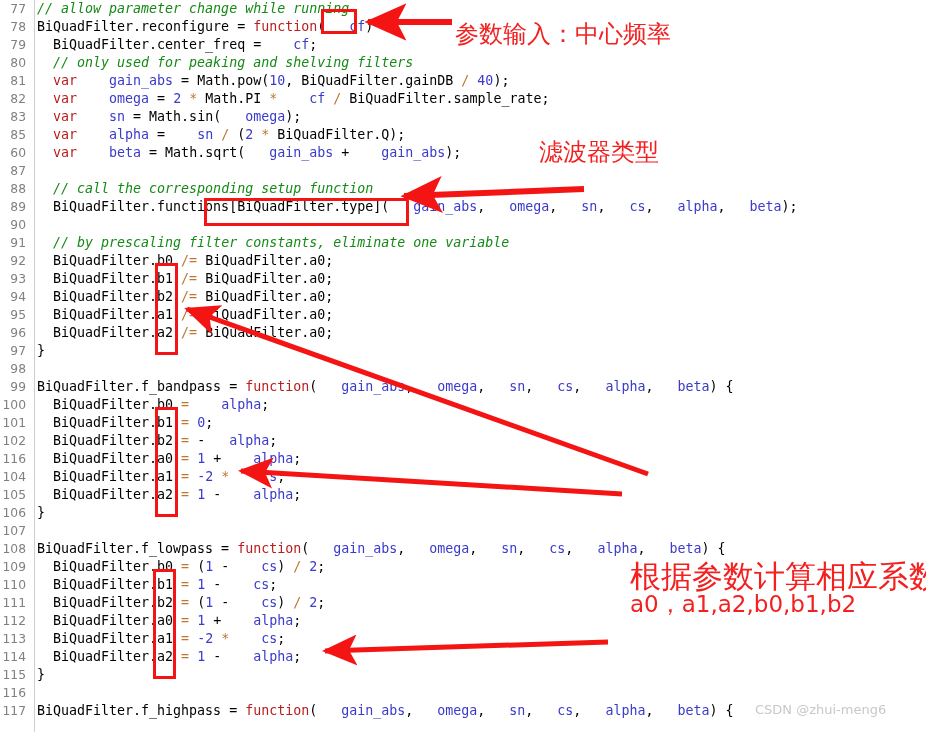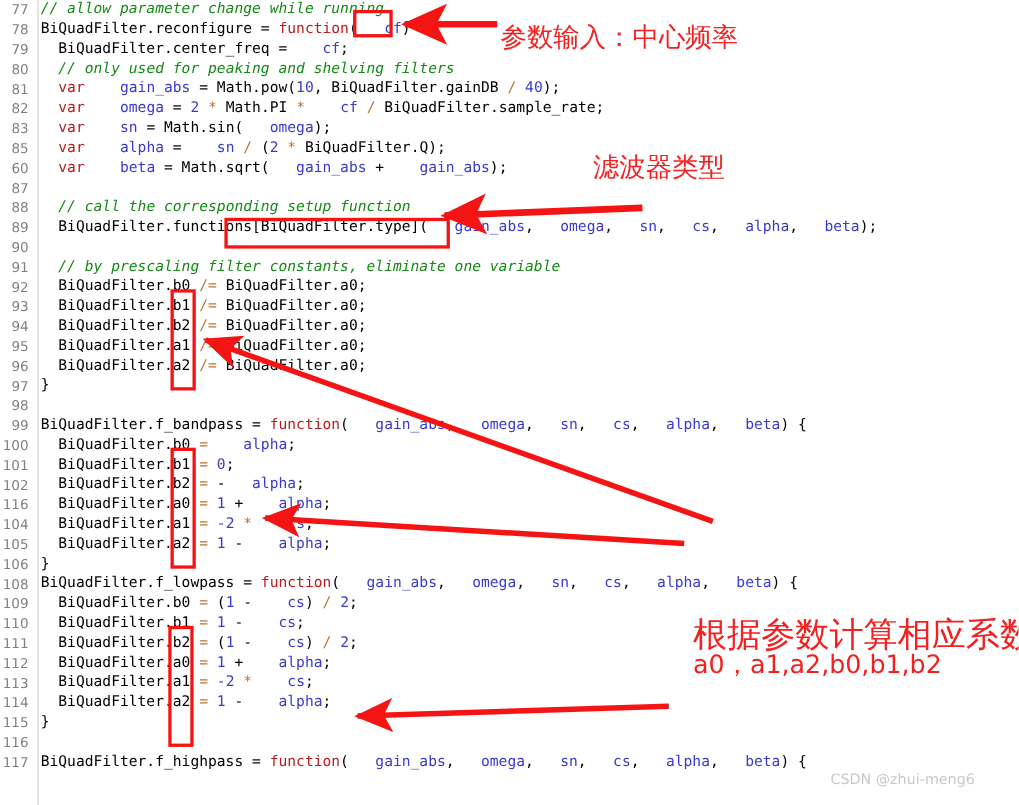--- a/index.html
+++ b/index.html
@@ -119,20 +119,21 @@
       <div class="code-line"><span class="gutter">97</span><span class="src"><span class="t-pl">}</span></span></div>
       <div class="code-line"><span class="gutter">98</span><span class="src"></span></div>
       <div class="code-line"><span class="gutter">99</span><span class="src"><span class="t-pl">BiQuadFilter.f_bandpass = </span><span class="t-kw">function</span><span class="t-pl">(</span><span class="t-id">gain_abs</span><span class="t-pl">,</span><span class="t-id">omega</span><span class="t-pl">,</span><span class="t-id">sn</span><span class="t-pl">,</span><span class="t-id">cs</span><span class="t-pl">,</span><span class="t-id">alpha</span><span class="t-pl">,</span><span class="t-id">beta</span><span class="t-pl">) {</span></span></div>
       <div class="code-line"><span class="gutter">100</span><span class="src"><span class="t-pl">  BiQuadFilter.b0 </span><span class="t-op">=</span><span class="t-pl"> </span><span class="t-id">alpha</span><span class="t-pl">;</span></span></div>
       <div class="code-line"><span class="gutter">101</span><span class="src"><span class="t-pl">  BiQuadFilter.b1 </span><span class="t-op">=</span><span class="t-pl"> </span><span class="t-num">0</span><span class="t-pl">;</span></span></div>
       <div class="code-line"><span class="gutter">102</span><span class="src"><span class="t-pl">  BiQuadFilter.b2 </span><span class="t-op">=</span><span class="t-pl"> -</span><span class="t-id">alpha</span><span class="t-pl">;</span></span></div>
       <div class="code-line"><span class="gutter">116</span><span class="src"><span class="t-pl">  BiQuadFilter.a0 </span><span class="t-op">=</span><span class="t-pl"> </span><span class="t-num">1</span><span class="t-pl"> + </span><span class="t-id">alpha</span><span class="t-pl">;</span></span></div>
       <div class="code-line"><span class="gutter">104</span><span class="src"><span class="t-pl">  BiQuadFilter.a1 </span><span class="t-op">=</span><span class="t-pl"> </span><span class="t-num">-2</span><span class="t-pl"> </span><span class="t-op">*</span><span class="t-pl"> </span><span class="t-id">cs</span><span class="t-pl">;</span></span></div>
       <div class="code-line"><span class="gutter">105</span><span class="src"><span class="t-pl">  BiQuadFilter.a2 </span><span class="t-op">=</span><span class="t-pl"> </span><span class="t-num">1</span><span class="t-pl"> - </span><span class="t-id">alpha</span><span class="t-pl">;</span></span></div>
       <div class="code-line"><span class="gutter">106</span><span class="src"><span class="t-pl">}</span></span></div>
+      <div class="code-line"><span class="gutter">107</span><span class="src"></span></div>
       <div class="code-line"><span class="gutter">108</span><span class="src"><span class="t-pl">BiQuadFilter.f_lowpass = </span><span class="t-kw">function</span><span class="t-pl">(</span><span class="t-id">gain_abs</span><span class="t-pl">,</span><span class="t-id">omega</span><span class="t-pl">,</span><span class="t-id">sn</span><span class="t-pl">,</span><span class="t-id">cs</span><span class="t-pl">,</span><span class="t-id">alpha</span><span class="t-pl">,</span><span class="t-id">beta</span><span class="t-pl">) {</span></span></div>
       <div class="code-line"><span class="gutter">109</span><span class="src"><span class="t-pl">  BiQuadFilter.b0 </span><span class="t-op">=</span><span class="t-pl"> (</span><span class="t-num">1</span><span class="t-pl"> - </span><span class="t-id">cs</span><span class="t-pl">) </span><span class="t-op">/</span><span class="t-pl"> </span><span class="t-num">2</span><span class="t-pl">;</span></span></div>
       <div class="code-line"><span class="gutter">110</span><span class="src"><span class="t-pl">  BiQuadFilter.b1 </span><span class="t-op">=</span><span class="t-pl"> </span><span class="t-num">1</span><span class="t-pl"> - </span><span class="t-id">cs</span><span class="t-pl">;</span></span></div>
       <div class="code-line"><span class="gutter">111</span><span class="src"><span class="t-pl">  BiQuadFilter.b2 </span><span class="t-op">=</span><span class="t-pl"> (</span><span class="t-num">1</span><span class="t-pl"> - </span><span class="t-id">cs</span><span class="t-pl">) </span><span class="t-op">/</span><span class="t-pl"> </span><span class="t-num">2</span><span class="t-pl">;</span></span></div>
       <div class="code-line"><span class="gutter">112</span><span class="src"><span class="t-pl">  BiQuadFilter.a0 </span><span class="t-op">=</span><span class="t-pl"> </span><span class="t-num">1</span><span class="t-pl"> + </span><span class="t-id">alpha</span><span class="t-pl">;</span></span></div>
       <div class="code-line"><span class="gutter">113</span><span class="src"><span class="t-pl">  BiQuadFilter.a1 </span><span class="t-op">=</span><span class="t-pl"> </span><span class="t-num">-2</span><span class="t-pl"> </span><span class="t-op">*</span><span class="t-pl"> </span><span class="t-id">cs</span><span class="t-pl">;</span></span></div>
       <div class="code-line"><span class="gutter">114</span><span class="src"><span class="t-pl">  BiQuadFilter.a2 </span><span class="t-op">=</span><span class="t-pl"> </span><span class="t-num">1</span><span class="t-pl"> - </span><span class="t-id">alpha</span><span class="t-pl">;</span></span></div>
       <div class="code-line"><span class="gutter">115</span><span class="src"><span class="t-pl">}</span></span></div>
       <div class="code-line"><span class="gutter">116</span><span class="src"></span></div>
       <div class="code-line"><span class="gutter">117</span><span class="src"><span class="t-pl">BiQuadFilter.f_highpass = </span><span class="t-kw">function</span><span class="t-pl">(</span><span class="t-id">gain_abs</span><span class="t-pl">,</span><span class="t-id">omega</span><span class="t-pl">,</span><span class="t-id">sn</span><span class="t-pl">,</span><span class="t-id">cs</span><span class="t-pl">,</span><span class="t-id">alpha</span><span class="t-pl">,</span><span class="t-id">beta</span><span class="t-pl">) {</span></span></div>

